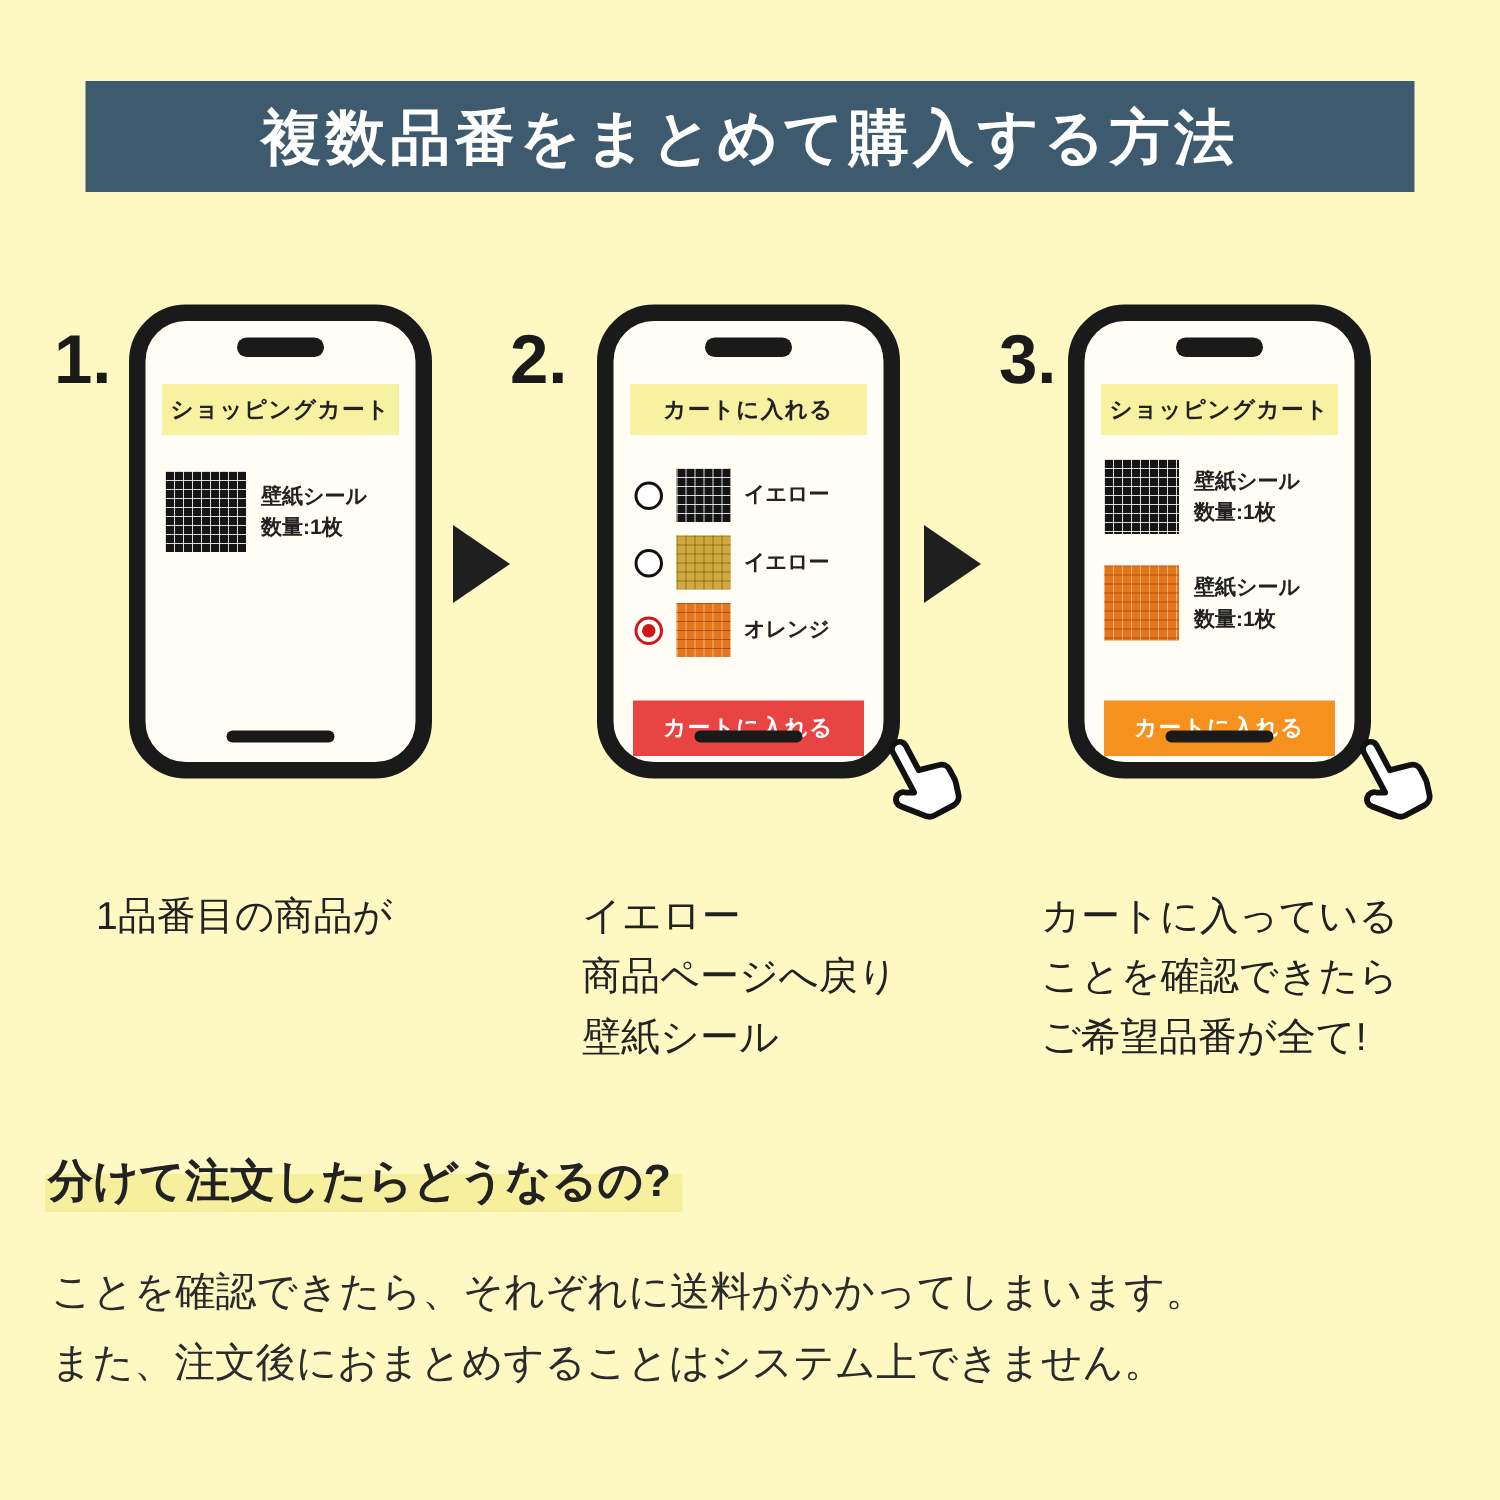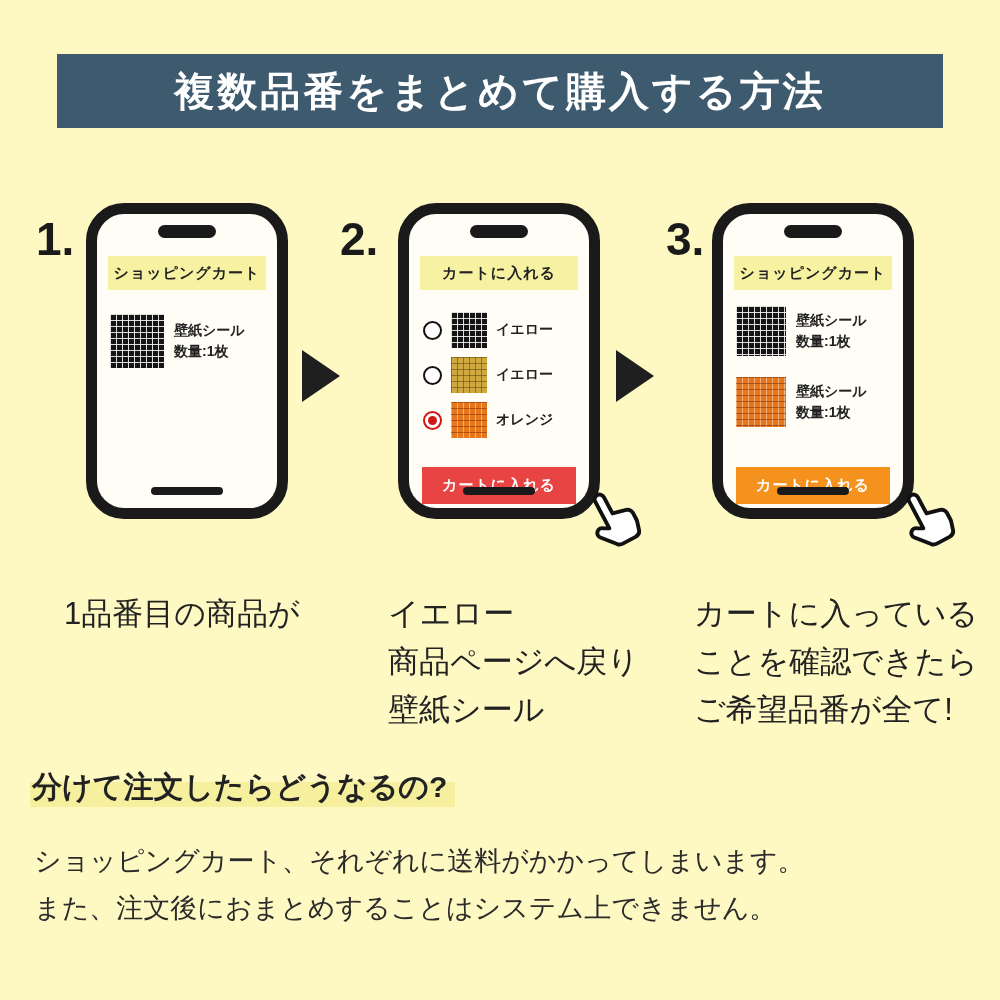--- a/index.html
+++ b/index.html
@@ -61,21 +61,21 @@
     display:flex; align-items:center; justify-content:center;
     color:#fff; font-size:15px; font-weight:bold; letter-spacing:1px; cursor:pointer; }
   .btn-red { background:#e84444; }
   .btn-orange { background:#f5921e; }
 
   .arrow { position:absolute; width:0; height:0;
     border-left:38px solid #1f1f1f; border-top:26px solid transparent; border-bottom:26px solid transparent; }
   #arrow1 { left:302px; top:350px; }
   #arrow2 { left:616px; top:350px; }
 
-  .caption { position:absolute; font-size:31px; line-height:1.55; color:#222; font-weight:500; }
+  .caption { position:absolute; font-size:26px; line-height:1.55; color:#222; font-weight:500; }
   #cap1 { left:64px; top:590px; }
   #cap2 { left:388px; top:590px; }
   #cap3 { left:694px; top:590px; }
 
   .hand { position:absolute; width:70px; height:70px; z-index:5; }
   .hand svg { width:100%; height:100%; }
   #hand2 { left:575px; top:482px; }
   #hand3 { left:889px; top:482px; }
 
   .footer-heading { position:absolute; left:30px; top:767px; font-size:30px; font-weight:bold; color:#222; }
@@ -183,17 +183,17 @@
   <div class="caption" id="cap3">
     <div>カートに入っている</div>
     <div>ことを確認できたら</div>
     <div>ご希望品番が全て!</div>
   </div>
 
   <div class="footer-heading">
     <span class="hl">分けて注文したらどうなるの?</span>
   </div>
   <div class="footer-body">
-    <div>ショッピングカート、それぞれに送料がかかってしまいます。</div>
+    <div>ことを確認できたら、それぞれに送料がかかってしまいます。</div>
     <div>また、注文後におまとめすることはシステム上できません。</div>
   </div>
 
 </div>
 
 </body></html>

